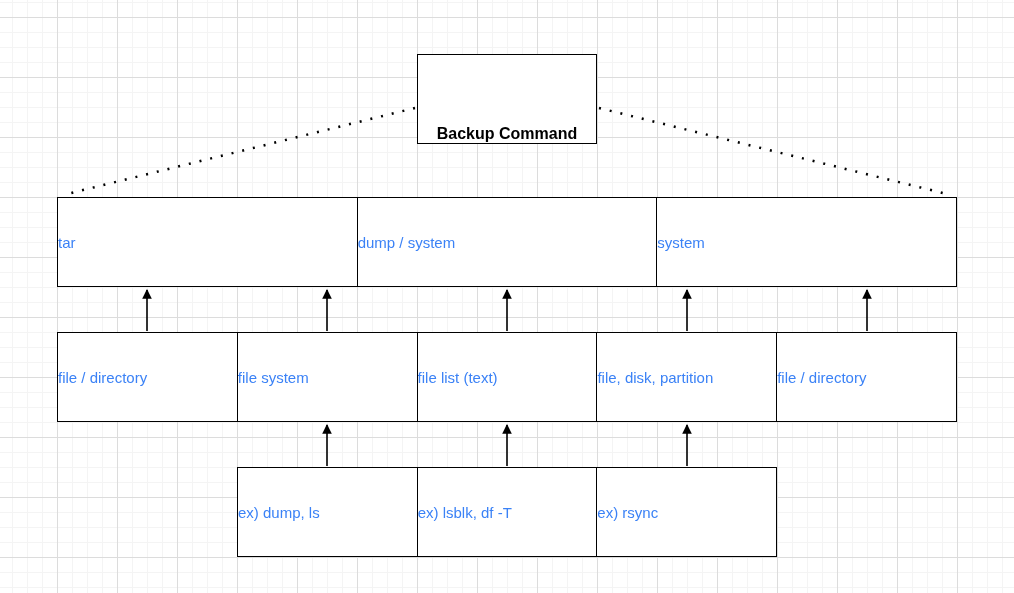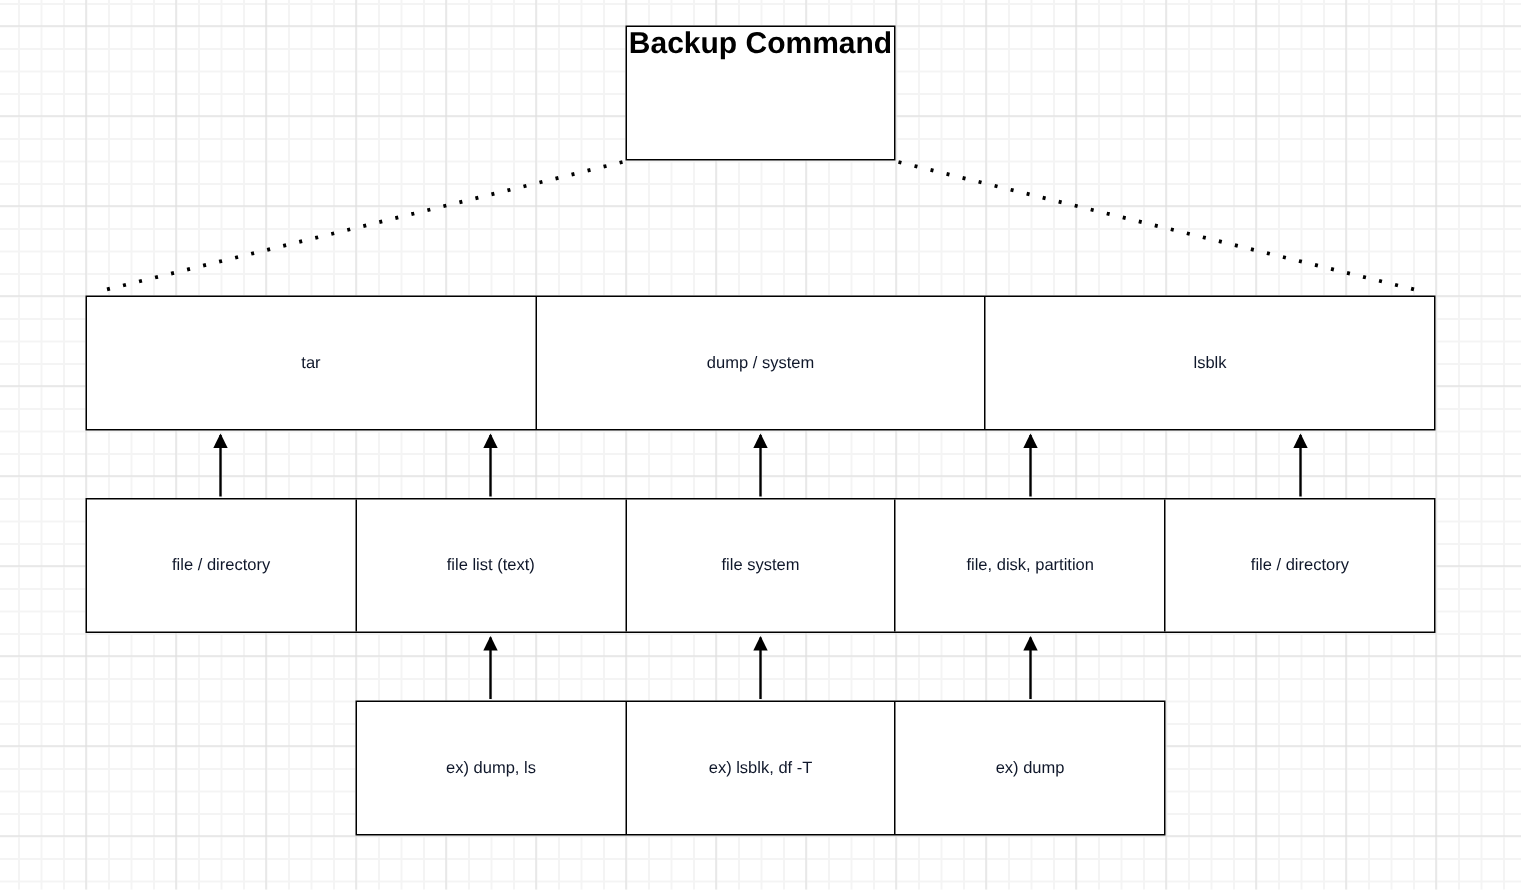--- a/index.html
+++ b/index.html
@@ -34,42 +34,42 @@
     pointer-events: none;
   }
   .node, .row {
     position: absolute;
     box-sizing: border-box;
   }
   .node {
     border: 1.5px solid #000000;
     background: #ffffff;
     display: flex;
-    align-items: flex-start;
+    align-items: flex-end;
     justify-content: center;
     text-align: center;
-    font-size: 20px;
+    font-size: 16px;
     color: #000000;
+    margin-top: 37px;
   }
   .node.root {
     font-weight: bold;
   }
   .row {
     display: flex;
     border: 1.5px solid #000000;
     background: #ffffff;
   }
   .row .cell {
     flex: 1 1 0;
     display: flex;
     align-items: center;
-    justify-content: center;
     text-align: center;
-    font-size: 11px;
-    color: #0f172a;
+    font-size: 15px;
+    color: #3b82f6;
     border-left: 1.5px solid #000000;
     overflow: hidden;
   }
   .row .cell:first-child {
     border-left: none;
   }
   
   #root-node   { left: 417px; top: 17px;  width: 180px; height: 90px; }
   #commands-row{ left: 57px;  top: 197px; width: 900px; height: 90px; }
   #sources-row { left: 57px;  top: 332px; width: 900px; height: 90px; }
@@ -106,47 +106,47 @@
   </div>
 
   <div class="row" id="commands-row">
     <div class="cell">
       <span>tar</span>
     </div>
     <div class="cell">
       <span>dump / system</span>
     </div>
     <div class="cell">
-      <span>lsblk</span>
+      <span>system</span>
     </div>
   </div>
 
   <div class="row" id="sources-row">
     <div class="cell">
       <span>file / directory</span>
     </div>
     <div class="cell">
-      <span>file list (text)</span>
+      <span>file system</span>
     </div>
     <div class="cell">
-      <span>file system</span>
+      <span>file list (text)</span>
     </div>
     <div class="cell">
       <span>file, disk, partition</span>
     </div>
     <div class="cell">
       <span>file / directory</span>
     </div>
   </div>
 
   <div class="row" id="examples-row">
     <div class="cell">
       <span>ex) dump, ls</span>
     </div>
     <div class="cell">
       <span>ex) lsblk, df -T</span>
     </div>
     <div class="cell">
-      <span>ex) dump</span>
+      <span>ex) rsync</span>
     </div>
   </div>
 
 </div>
 
 </body></html>

